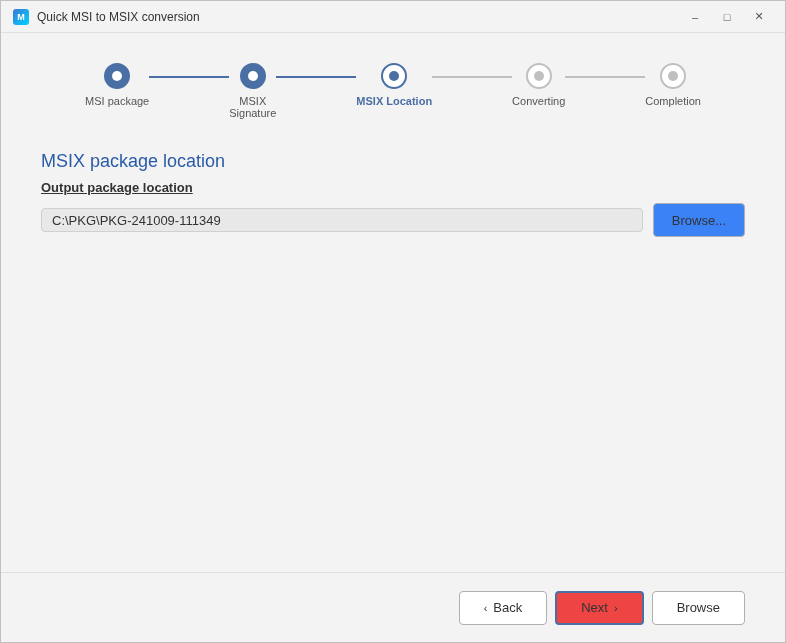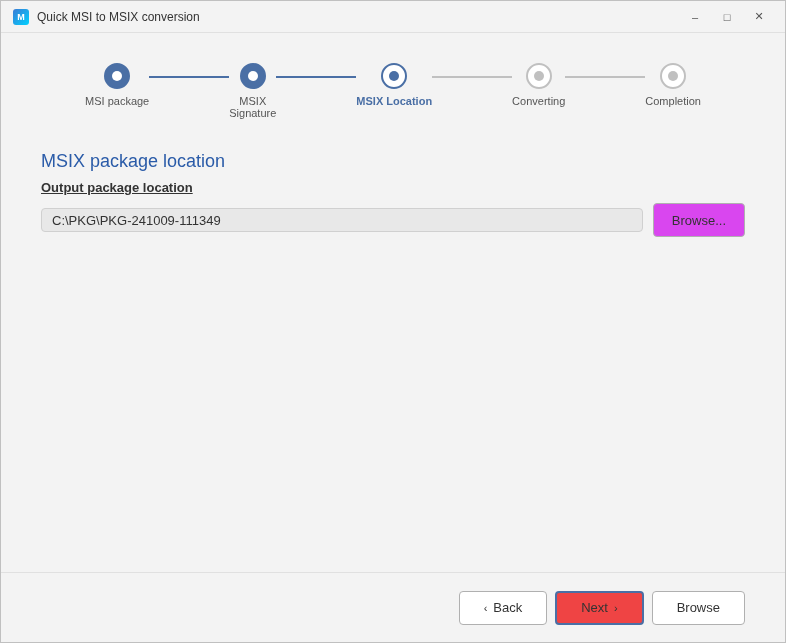--- a/index.html
+++ b/index.html
@@ -185,21 +185,21 @@
       border: 1px solid #d0d0d0;
       background: #e8e8e8;
       border-radius: 4px;
       font-size: 13px;
       color: #333;
       outline: none;
     }
     .browse-btn {
       height: 34px;
       padding: 0 18px;
-      background: #d946ef;
+      background: #3b82f6;
       border: 1px solid #b0b0b0;
       border-radius: 4px;
       font-size: 13px;
       color: #333;
       cursor: pointer;
       white-space: nowrap;
     }
 
     
     .footer {

